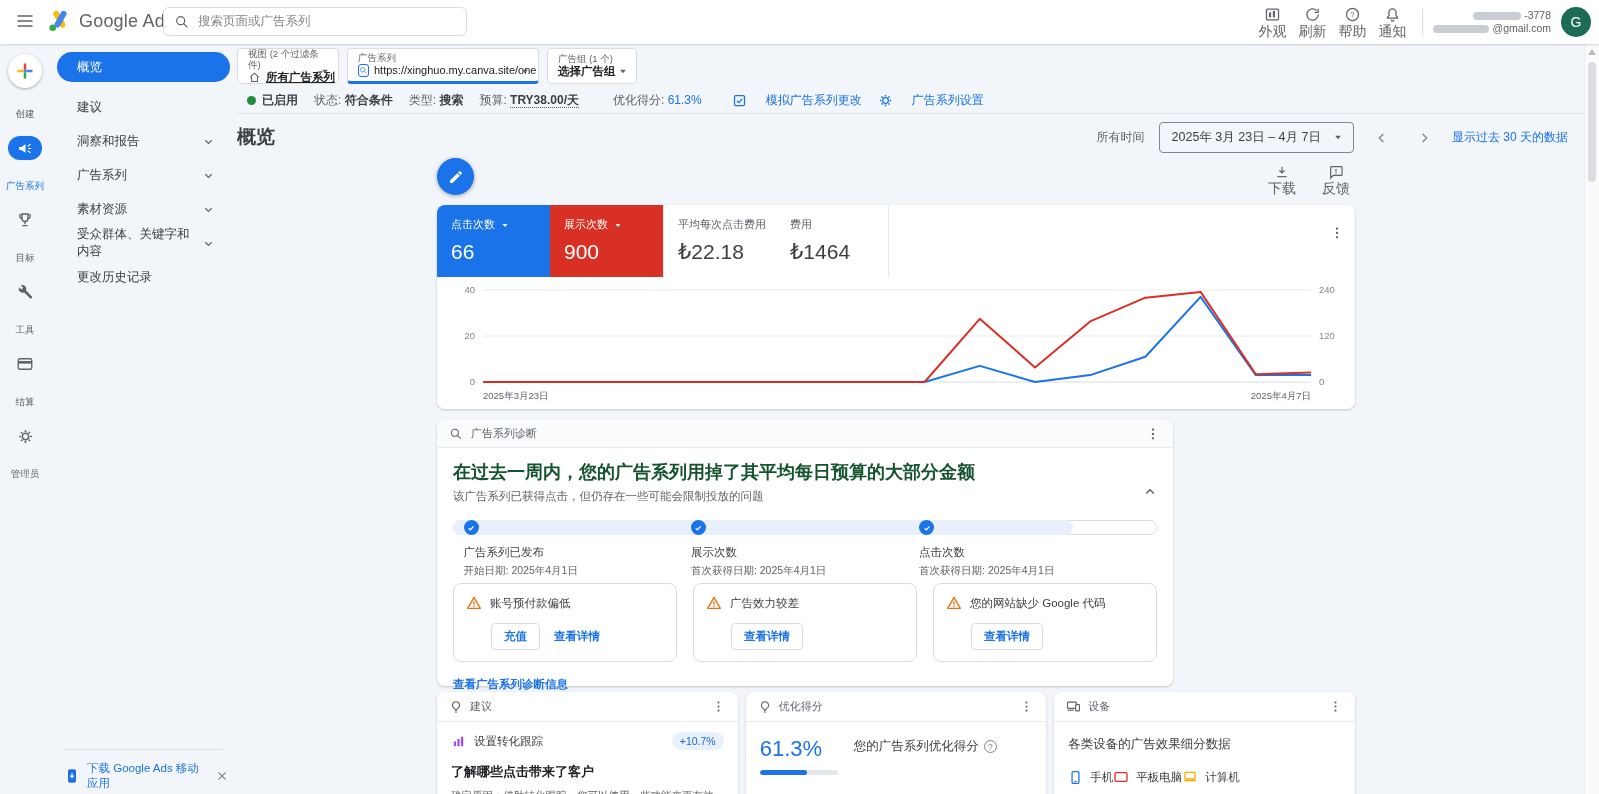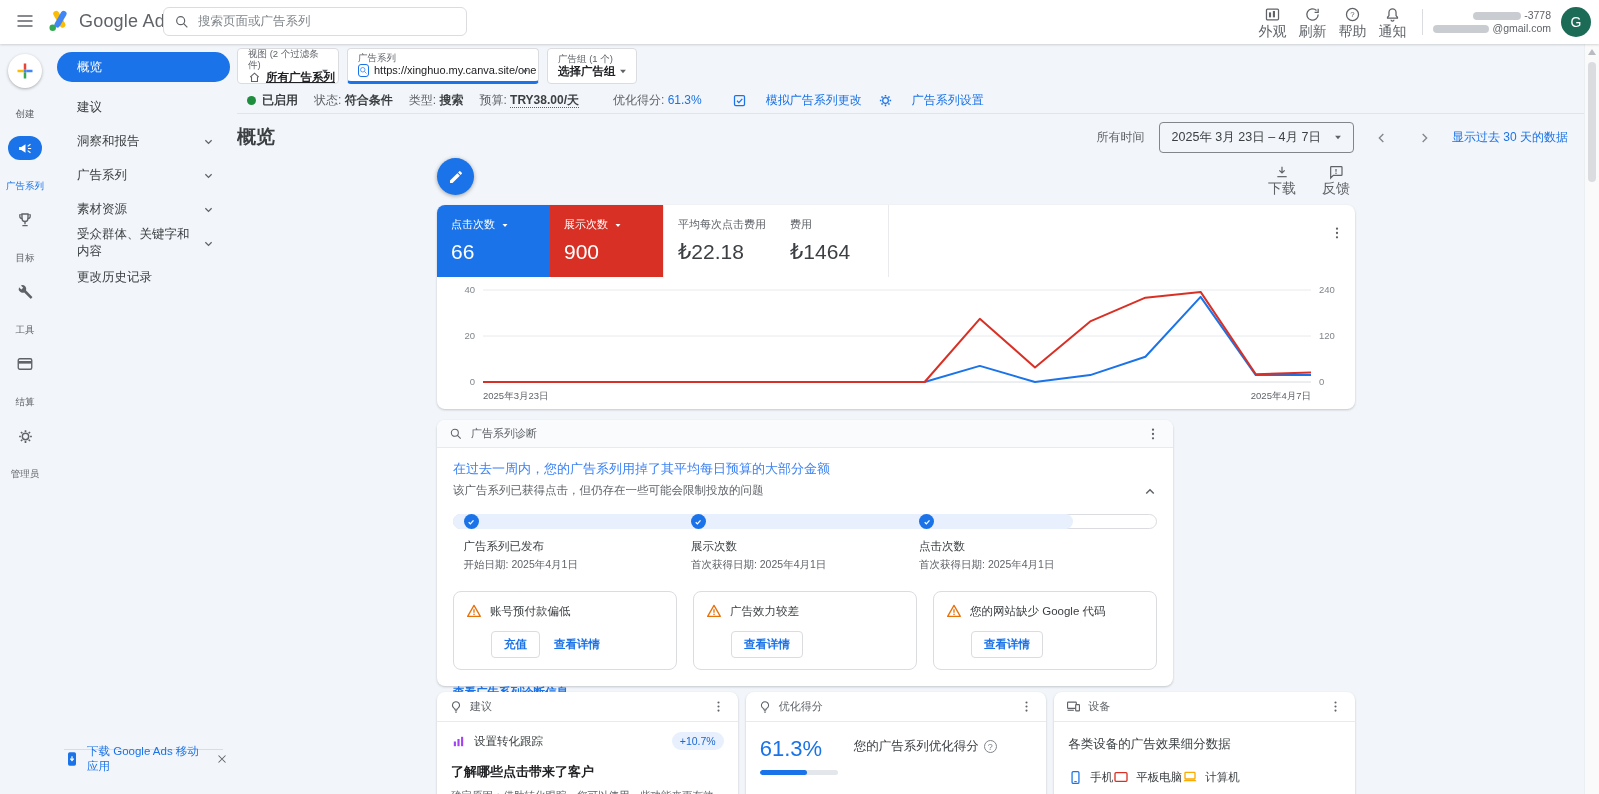--- a/index.html
+++ b/index.html
@@ -38,21 +38,21 @@
   .rail-item.active .ic { color:#fff; }
   .rail-lbl { display:block; font-size:9.5px; color:#5f6368; margin-top:20px; }
   .rail-item.active .rail-lbl { color:#1a73e8; }
 
   
   #sidebar { position:absolute; top:44px; left:50px; width:187px; bottom:0; }
   .sb-item { height:30px; display:flex; align-items:center; padding:0 14px 0 20px; margin:0 7px 4px 7px;
              font-size:12.5px; color:#3c4043; border-radius:15px; cursor:pointer; }
   .sb-item.active { background:#1a73e8; color:#fff; margin-top:8px; margin-bottom:10px; }
   .sb-item .chev { margin-left:auto; }
-  .sb-promo { position:absolute; bottom:20px; left:14px; right:8px; display:flex; align-items:center; gap:7px;
+  .sb-promo { position:absolute; bottom:3px; left:14px; right:8px; display:flex; align-items:center; gap:7px;
               font-size:11.5px; color:#1a73e8; cursor:pointer; }
   .sb-promo .close { margin-left:auto; cursor:pointer; }
   .sb-promo-divider { position:absolute; bottom:44px; left:14px; right:14px; height:1px; background:#dadce0; }
 
   
   #content { position:absolute; top:44px; left:237px; width:1347px; height:750px; overflow:hidden; }
 
   .selector-row { position:absolute; top:4px; left:0; display:flex; gap:8px; }
   .sel-box { background:#fff; border:1px solid #dadce0; border-radius:4px; height:36px; padding:4px 8px 4px 10px;
              display:flex; flex-direction:column; justify-content:center; cursor:pointer; position:relative; }
@@ -104,33 +104,33 @@
   .strip-dots { position:absolute; right:10px; top:18px; cursor:pointer; }
   .tick { font-size:9.5px; fill:#80868b; }
   .xlab { font-size:9.5px; fill:#5f6368; }
 
   
   #diag-card { position:absolute; top:376px; left:200px; width:736px; height:266px; }
   .card-head { height:28px; display:flex; align-items:center; gap:8px; padding:0 12px; background:#fafbfd;
                border-bottom:1px solid #e8eaed; border-radius:8px 8px 0 0; font-size:11px; color:#5f6368; }
   .card-head .dots { margin-left:auto; cursor:pointer; }
   .diag-body { padding:12px 16px 10px 16px; position:relative; }
-  .diag-title { font-size:13px; color:#3b82f6; font-weight:normal; }
+  .diag-title { font-size:18px; color:#14532d; font-weight:bold; }
   .diag-sub { font-size:11.5px; color:#5f6368; margin-top:5px; }
   .collapse-btn { position:absolute; right:14px; top:34px; cursor:pointer; }
   .track { position:relative; height:15px; margin-top:16px; }
   .track-bg { position:absolute; inset:0; background:#fff; border:1px solid #dadce0; border-radius:8px; }
   .track-fill { position:absolute; left:0; top:0; bottom:0; width:88%; background:#e8f0fe; border-radius:8px; }
   .check { position:absolute; top:0; width:15px; height:15px; border-radius:50%; background:#1a73e8;
            display:flex; align-items:center; justify-content:center; }
   .milestones { position:relative; height:38px; margin-top:10px; }
   .ms { position:absolute; top:0; }
   .ms-title { font-size:11.5px; color:#3c4043; }
   .ms-date { font-size:10.5px; color:#5f6368; margin-top:4px; }
-  .warn-row { display:flex; gap:16px; margin-top:14px; }
+  .warn-row { display:flex; gap:16px; }
   .warn-card { flex:1; border:1px solid #dadce0; border-radius:8px; padding:11px 12px; }
   .warn-title { display:flex; align-items:center; gap:8px; font-size:11.5px; color:#3c4043; }
   .warn-actions { margin-top:12px; padding-left:25px; display:flex; align-items:center; gap:14px; }
   .btn-outline { border:1px solid #dadce0; border-radius:4px; background:#fff; color:#1a73e8; font-size:11.5px;
                  font-weight:bold; padding:5px 12px; cursor:pointer; font-family:inherit; }
   .lnk-sm { color:#1a73e8; font-size:11.5px; font-weight:bold; cursor:pointer; }
   .diag-footer { padding:2px 16px 12px 16px; }
 
   
   .bottom-row { position:absolute; top:648px; left:200px; width:918px; display:flex; gap:8px; }

